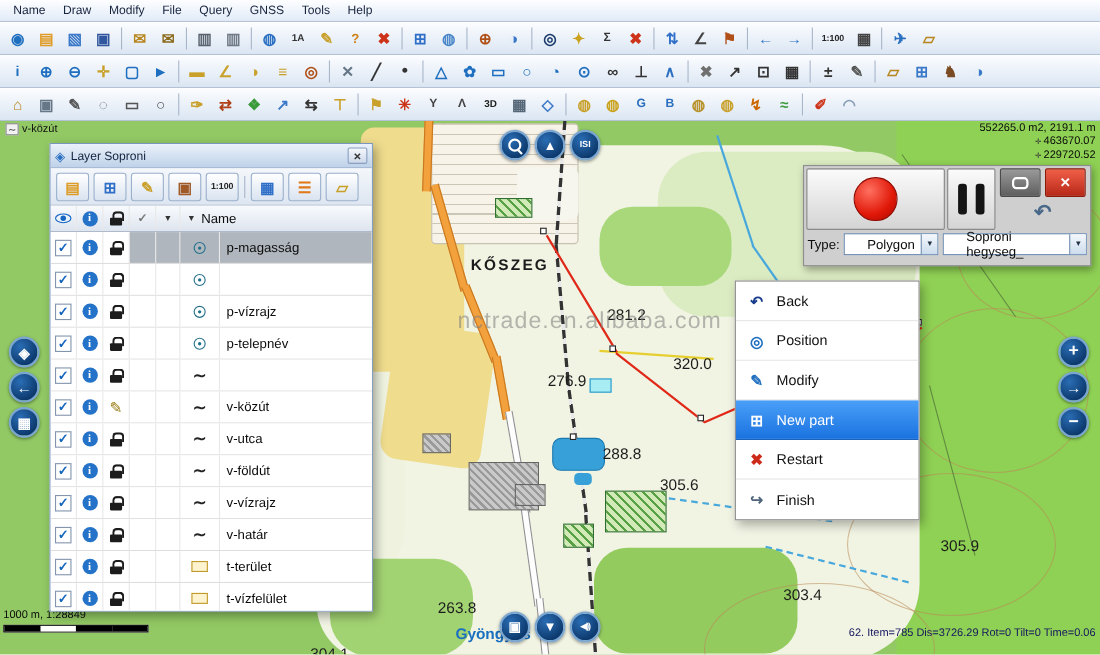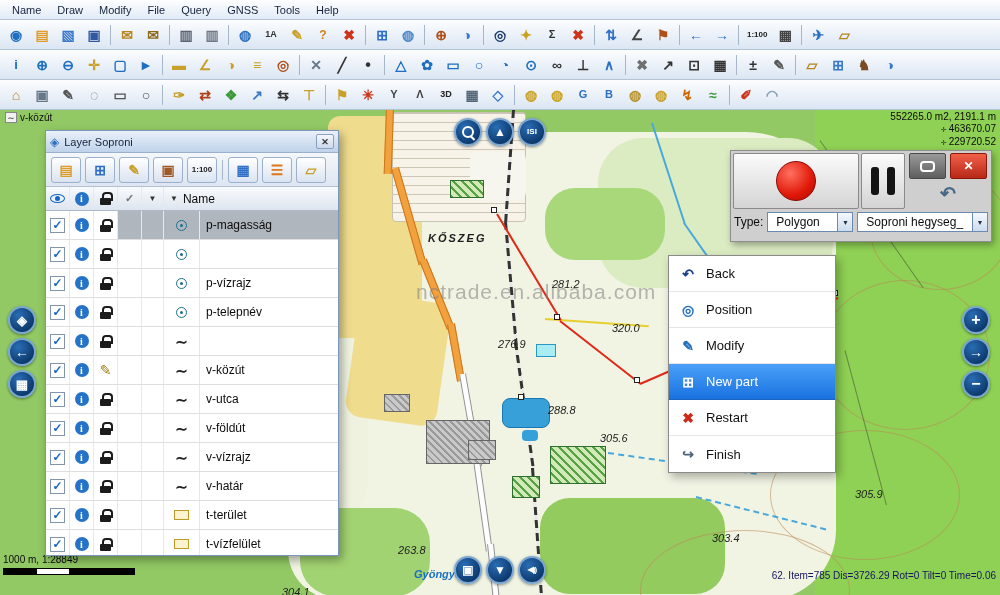--- a/index.html
+++ b/index.html
@@ -11,21 +11,21 @@
 .menu-item{padding:2px 8px;color:#16243e;}
 
 .toolbar{height:30px;display:flex;align-items:center;background:linear-gradient(#fcfdff,#dbe6f3);border-bottom:1px solid #b4c2d6;padding:0 3px;overflow:hidden;white-space:nowrap;}
 .tb-btn{display:inline-flex;align-items:center;justify-content:center;min-width:24px;height:24px;margin:0 1px;border:1px solid transparent;border-radius:3px;}
 .tb-btn.wide{padding:0 3px;}
 .tb-glyph{font-size:14px;line-height:1;font-weight:bold;}
 .tb-sep{width:1px;height:20px;background:#a8b6ca;margin:0 3px;display:inline-block;}
 
 #map{position:absolute;left:0;top:110px;width:1000px;height:485px;background:#92c964;overflow:hidden;}
 .shape{position:absolute;}
-.lbl{position:absolute;font-size:11px;color:#1c1c1c;z-index:7;white-space:nowrap;font-style:italic;}
+.lbl{position:absolute;font-size:14px;color:#1c1c1c;z-index:7;white-space:nowrap;}
 .vertex{position:absolute;width:6px;height:6px;background:#fff;border:1px solid #222;z-index:6;}
 .rline{position:absolute;height:2px;background:#e02818;transform-origin:0 50%;z-index:5;}
 .bline{position:absolute;height:2px;background:#48a8dc;transform-origin:0 50%;z-index:3;}
 .bdash{position:absolute;height:0;border-top:2px dashed #48a8dc;transform-origin:0 50%;z-index:3;}
 .yline{position:absolute;height:2px;background:#e6cf2e;transform-origin:0 50%;z-index:4;}
 .cline{position:absolute;border:1px solid rgba(186,136,86,.55);border-radius:50%;background:transparent;z-index:2;}
 .bdry{position:absolute;height:1px;background:rgba(60,80,50,.55);transform-origin:0 50%;z-index:2;}
 .vline{position:absolute;width:3px;background:#3c3c3c;transform-origin:50% 0;z-index:4;}
 .vline.rail{background:repeating-linear-gradient(#333 0 8px,#e8e8e8 8px 13px);}
 .oroad{position:absolute;width:8px;background:#f2a13c;border-left:1px solid #c87820;border-right:1px solid #c87820;transform-origin:50% 0;z-index:4;}
@@ -90,21 +90,21 @@
 .rp-pause{width:44px;height:56px;gap:8px;}
 .pbar{width:8px;height:28px;background:#141414;border-radius:3px;}
 .rp-col{width:82px;display:flex;flex-direction:column;align-items:center;}
 .rp-mini-row{display:flex;gap:4px;height:26px;}
 .rp-stop{width:37px;height:26px;background:linear-gradient(#9a9a9a,#5e5e5e);border-color:#4a4a4a;}
 .stop-glyph{width:15px;height:11px;border:2px solid #fff;border-radius:4px;}
 .rp-close{width:37px;height:26px;background:linear-gradient(#f06048,#b82818);border-color:#8c1808;color:#fff;font-weight:bold;font-size:12px;}
 .rp-undo{height:28px;display:flex;align-items:center;justify-content:center;font-size:19px;color:#4a6888;font-weight:bold;}
 .rp-row2{margin-top:3px;display:flex;align-items:center;gap:4px;padding:0 1px;}
 .rp-label{font-size:12px;color:#0c0c0c;}
-.rp-select{height:20px;background:#fff;border:1px solid #6a8ab0;display:flex;align-items:center;justify-content:space-between;padding-left:8px;font-size:12px;color:#0c0c0c;}
+.rp-select{height:20px;background:#fff;border:1px solid #6a8ab0;display:flex;align-items:center;justify-content:space-between;padding-left:20px;font-size:12px;color:#0c0c0c;}
 .rp-select.s1{width:86px;}
 .rp-select.s2{flex:1;}
 .dd{width:15px;height:100%;background:linear-gradient(#f4f8fc,#cddcee);border-left:1px solid #6a8ab0;font-size:7px;display:flex;align-items:center;justify-content:center;color:#234;}
 </style>
 </head>
 <body>
 
 <div id="app">
 
   <div id="menu-bar">

